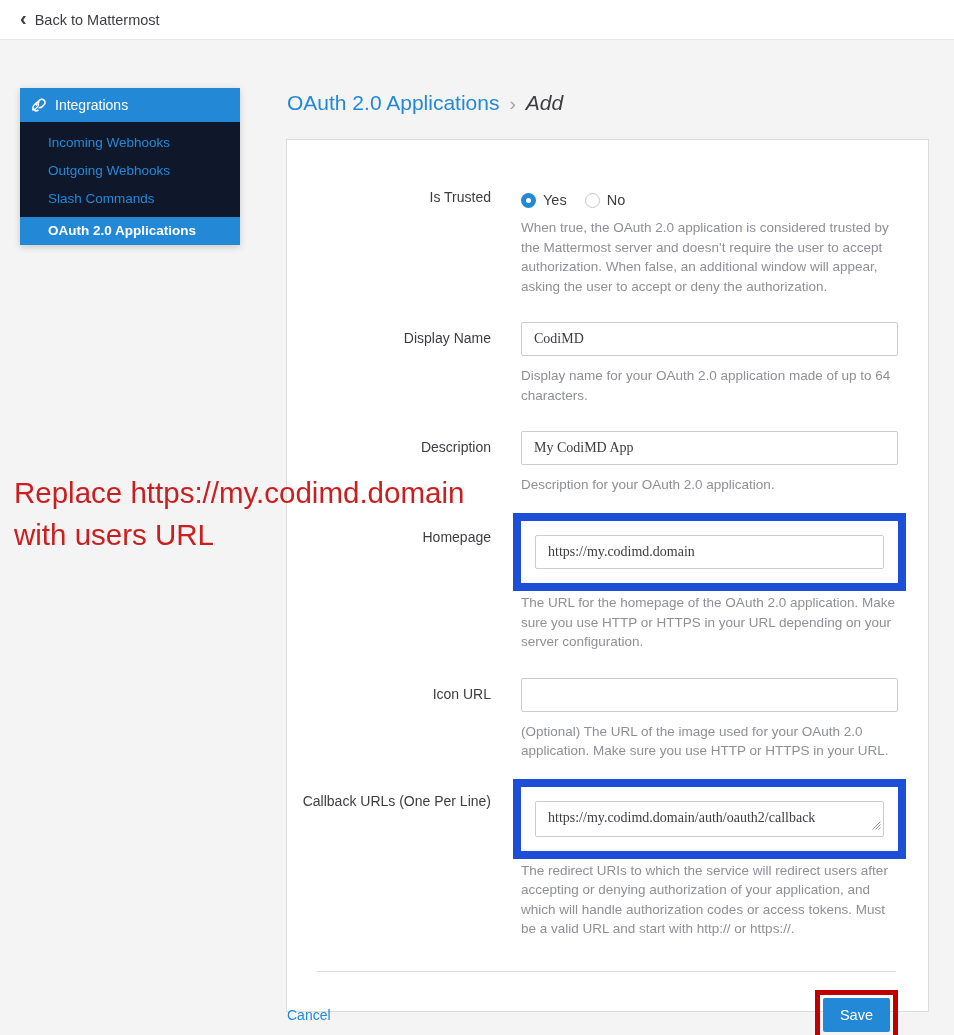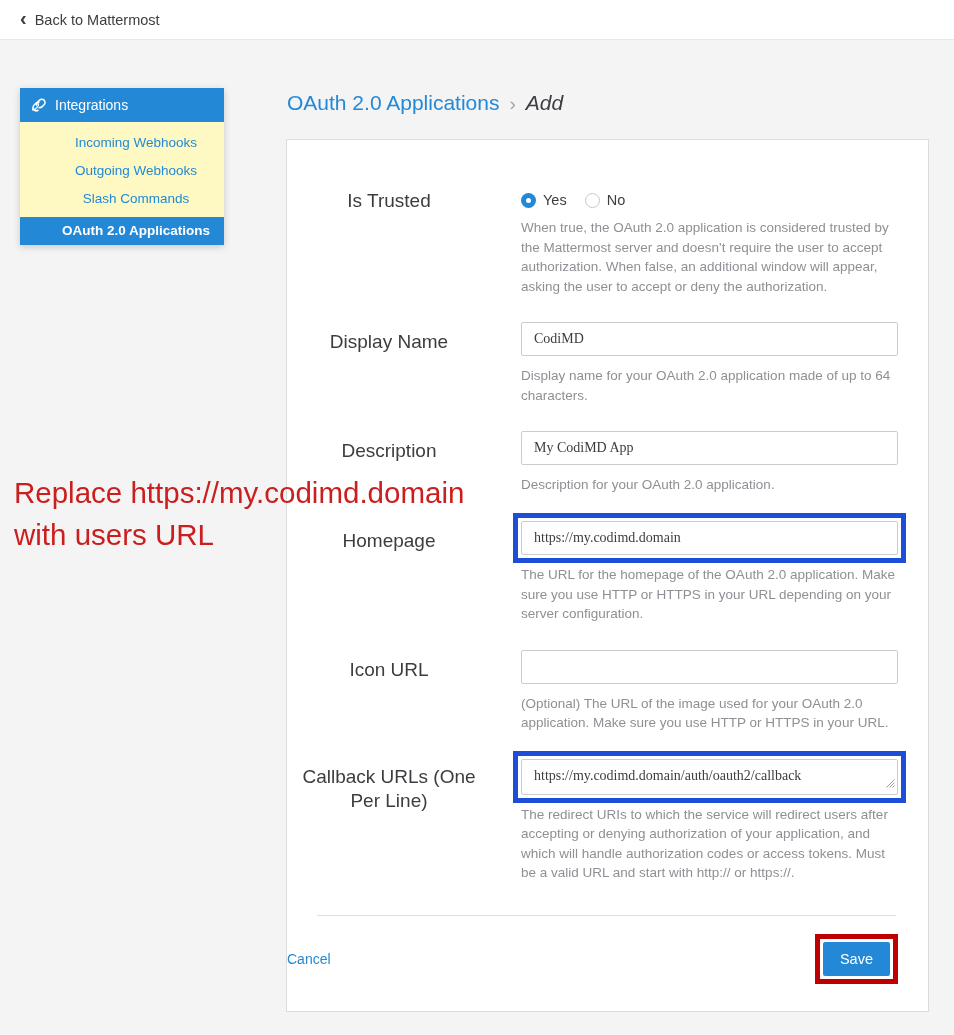--- a/index.html
+++ b/index.html
@@ -14,22 +14,22 @@
   .topbar {
     position:absolute; top:0; left:0; width:954px; height:40px;
     background:#fff; border-bottom:1px solid #e8e8e8;
     display:flex; align-items:center; padding-left:20px;
   }
   .back-link { display:flex; align-items:center; gap:8px; color:#3d3c40; font-size:14.5px; text-decoration:none; cursor:pointer; }
   .back-chevron { font-size:20px; font-weight:700; line-height:1; margin-top:-3px; }
 
   
   .sidebar {
-    position:absolute; left:20px; top:88px; width:204px;
-    background:#fef9c3; box-shadow:0 2px 7px rgba(0,0,0,.18); font-size:13.5px;text-align:center;
+    position:absolute; left:20px; top:88px; width:220px;
+    background:#0f172a; box-shadow:0 2px 7px rgba(0,0,0,.18); font-size:13.5px;
   }
   .sidebar-header {
     background:#2389d7; color:#fff; display:flex; align-items:center; gap:9px;
     padding:9px 12px; font-size:14px; cursor:pointer;
   }
   .sidebar-header svg { display:block; }
   .sidebar-items { list-style:none; margin:0; padding:7px 0 0 0; }
   .sidebar-items li { padding:6px 0 7px 28px; color:#2389d7; cursor:pointer; }
   .sidebar-items li.active { background:#2389d7; color:#fff; font-weight:700; margin-top:4px; }
 
@@ -39,42 +39,42 @@
   .breadcrumb .sep { color:#a2a2a8; font-size:19px; padding-top:2px; }
   .breadcrumb .current { color:#3d3c40;font-style:italic; }
 
   
   .panel {
     position:absolute; left:286px; top:139px; width:643px; height:873px;
     background:#fff; border:1px solid #dcdcdc;
   }
   .form { padding-top:48px; }
   .form-row { display:flex; margin-bottom:26px; }
-  .label-col { flex:0 0 204px; width:204px; text-align:center; font-size:19px; color:#3d3c40; padding-top:8px; line-height:1.25; }
+  .label-col { flex:0 0 204px; width:204px; text-align:right; font-size:14px; color:#3d3c40; padding-top:8px; line-height:1.25; }
   .radio-row .label-col { padding-top:1px; }
   .callback-row .label-col { padding-top:6px; }
   .control-col { flex:0 0 377px; width:377px; margin-left:30px; position:relative; }
 
   .text-input {
     width:100%; height:34px; border:1px solid #ccc; border-radius:2px;
     padding:0 12px; font-size:14px; color:#3d3c40; background:#fff;
     font-family:Liberation Serif, serif; outline:none; display:block;
   }
   textarea.text-input { height:36px; padding:8px 12px; resize:none; overflow:hidden; white-space:nowrap; }
 
   .help { margin:10px 0 0 0; font-size:13.5px; line-height:1.45; color:#8f9095; }
 
   .radio-group { display:flex; gap:18px; align-items:flex-end; height:20px; }
   .radio { display:flex; align-items:center; gap:7px; font-size:14.5px; color:#3d3c40; cursor:pointer; }
   .radio-dot { width:15px; height:15px; border-radius:50%; border:1px solid #c3c8cf; background:#fff; position:relative; }
   .radio-dot.selected { background:#2389d7; border:none; }
   .radio-dot.selected::after { content:""; position:absolute; width:5px; height:5px; background:#fff; border-radius:50%; left:5px; top:5px; }
 
   
-  .red-box { border:5px solid #1d4ed8; padding:3px; margin:-8px; position:relative; }
+  .red-box { border:8px solid #1d4ed8; padding:14px; margin:-8px; position:relative; }
   .ta-wrap { position:relative; }
   .resize-handle { position:absolute; right:3px; bottom:4px; pointer-events:none; }
 
   .divider { border:none; border-top:1px solid #ddd; margin:32px 32px 0 30px; }
   .actions-row { display:flex; justify-content:space-between; align-items:center; margin:26px 36px 0 0; }
   .cancel-link { color:#2389d7; font-size:14px; margin-right:16px; cursor:pointer; text-decoration:none; }
   .save-red-box { border:5px solid #bf0000; padding:3px; display:inline-block; margin:-8px -6px -8px 0; }
   .save-btn {
     background:#2389d7; color:#fff; border:none; border-radius:2px;
     font-size:14.5px; font-family:inherit; padding:9px 17px; cursor:pointer; display:block;

